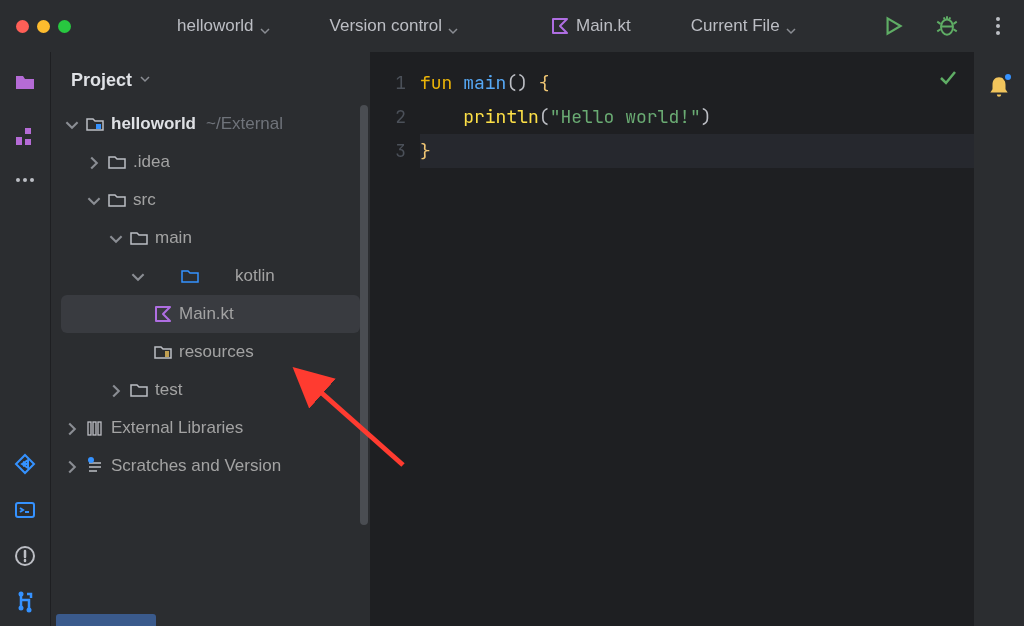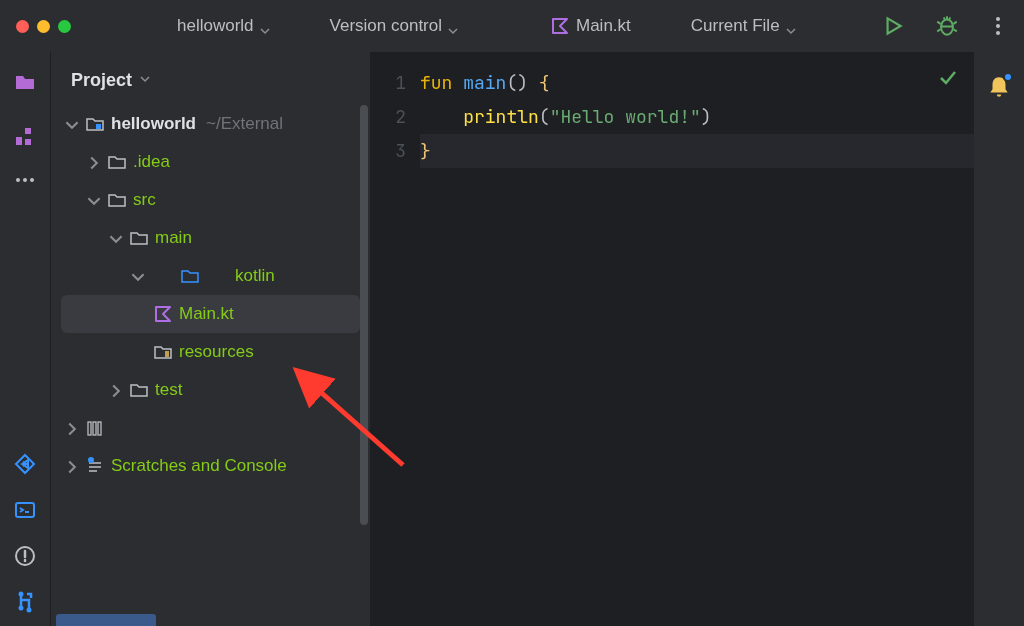--- a/index.html
+++ b/index.html
@@ -195,21 +195,21 @@
     .tree-arrow svg { width:100%; height:100%; }
     .tree-icon {
       width: 20px;
       height: 20px;
       flex-shrink: 0;
       display: flex;
       align-items: center;
       justify-content: center;
     }
     .tree-icon svg { width: 100%; height: 100%; }
-    .tree-label { color: #84cc16; }
+    .tree-label { color: #a3a3a3; }
     .tree-label.bold { font-weight: 700; color: #dfe1e5; }
     .tree-label.muted { color: #6f737a; margin-left: 4px; }
     
     .ind-0 { padding-left: 14px; }
     .ind-1 { padding-left: 36px; }
     .ind-2 { padding-left: 58px; }
     .ind-3 { padding-left: 80px; gap: 35px; }
     .ind-4 { padding-left: 102px; }
     .ind-4s { padding-left: 92px; }
     
@@ -528,33 +528,34 @@
         <span class="tree-arrow"><svg viewBox="0 0 10 10">
               <path d="M3 1 L7 5 L3 9" stroke="#8a8d93" stroke-width="1.5" fill="none"></path>
             </svg></span>
         <span class="tree-icon">
             <svg viewBox="0 0 20 20">
               <rect x="3" y="4" width="3" height="13" fill="none" stroke="#bcbec4" stroke-width="1.3"></rect>
               <rect x="8" y="4" width="3" height="13" fill="none" stroke="#bcbec4" stroke-width="1.3"></rect>
               <rect x="13" y="4" width="3" height="13" fill="none" stroke="#bcbec4" stroke-width="1.3"></rect>
             </svg>
           </span>
+        <span class="tree-label">External Libraries</span>
       </div>
 
       <div class="tree-row ind-0">
         <span class="tree-arrow"><svg viewBox="0 0 10 10">
               <path d="M3 1 L7 5 L3 9" stroke="#8a8d93" stroke-width="1.5" fill="none"></path>
             </svg></span>
         <span class="tree-icon">
             <svg viewBox="0 0 20 20">
               <path d="M4 7 L16 7 M4 11 L16 11 M4 15 L12 15" stroke="#bcbec4" stroke-width="1.5"></path>
               <circle cx="6" cy="4" r="3" fill="#3592ff"></circle>
             </svg>
           </span>
-        <span class="tree-label">Scratches and Console</span>
+        <span class="tree-label">Scratches and Version</span>
       </div>
     </div>
     <div class="sidebar-bottom-accent"></div>
   </div>
 
   <div class="editor">
     <div class="gutter">
       <div>1</div>
       <div>2</div>
       <div>3</div>

